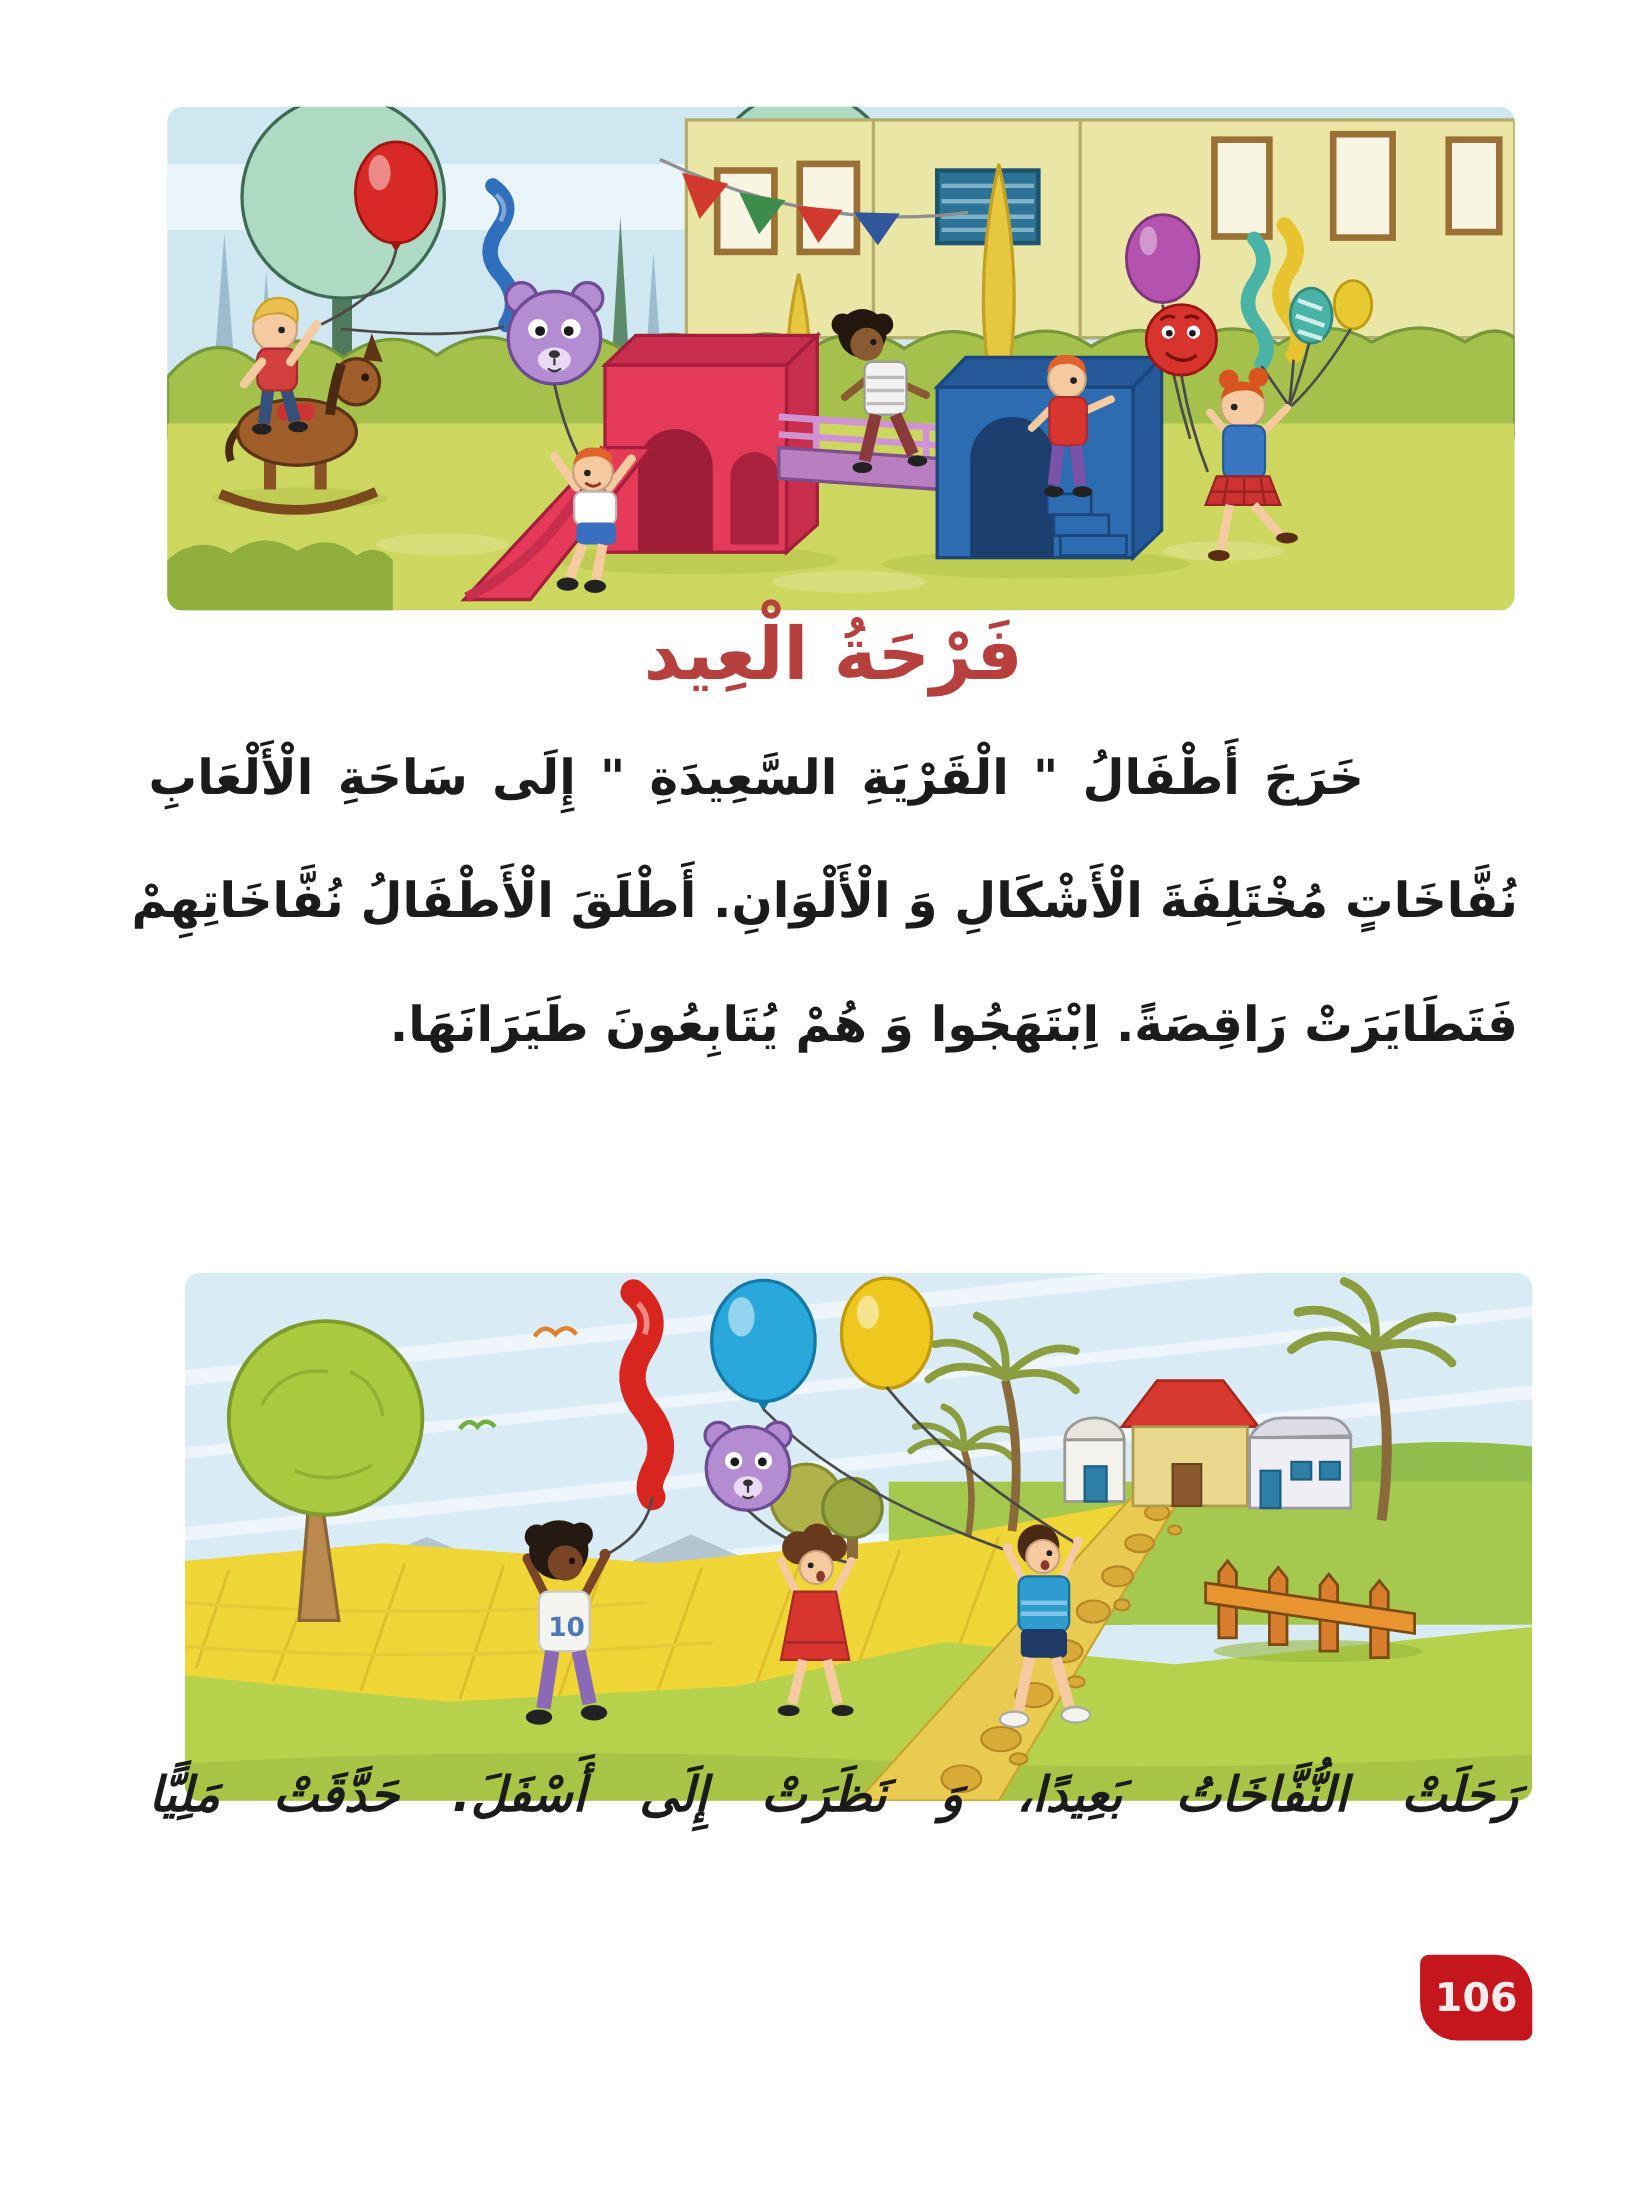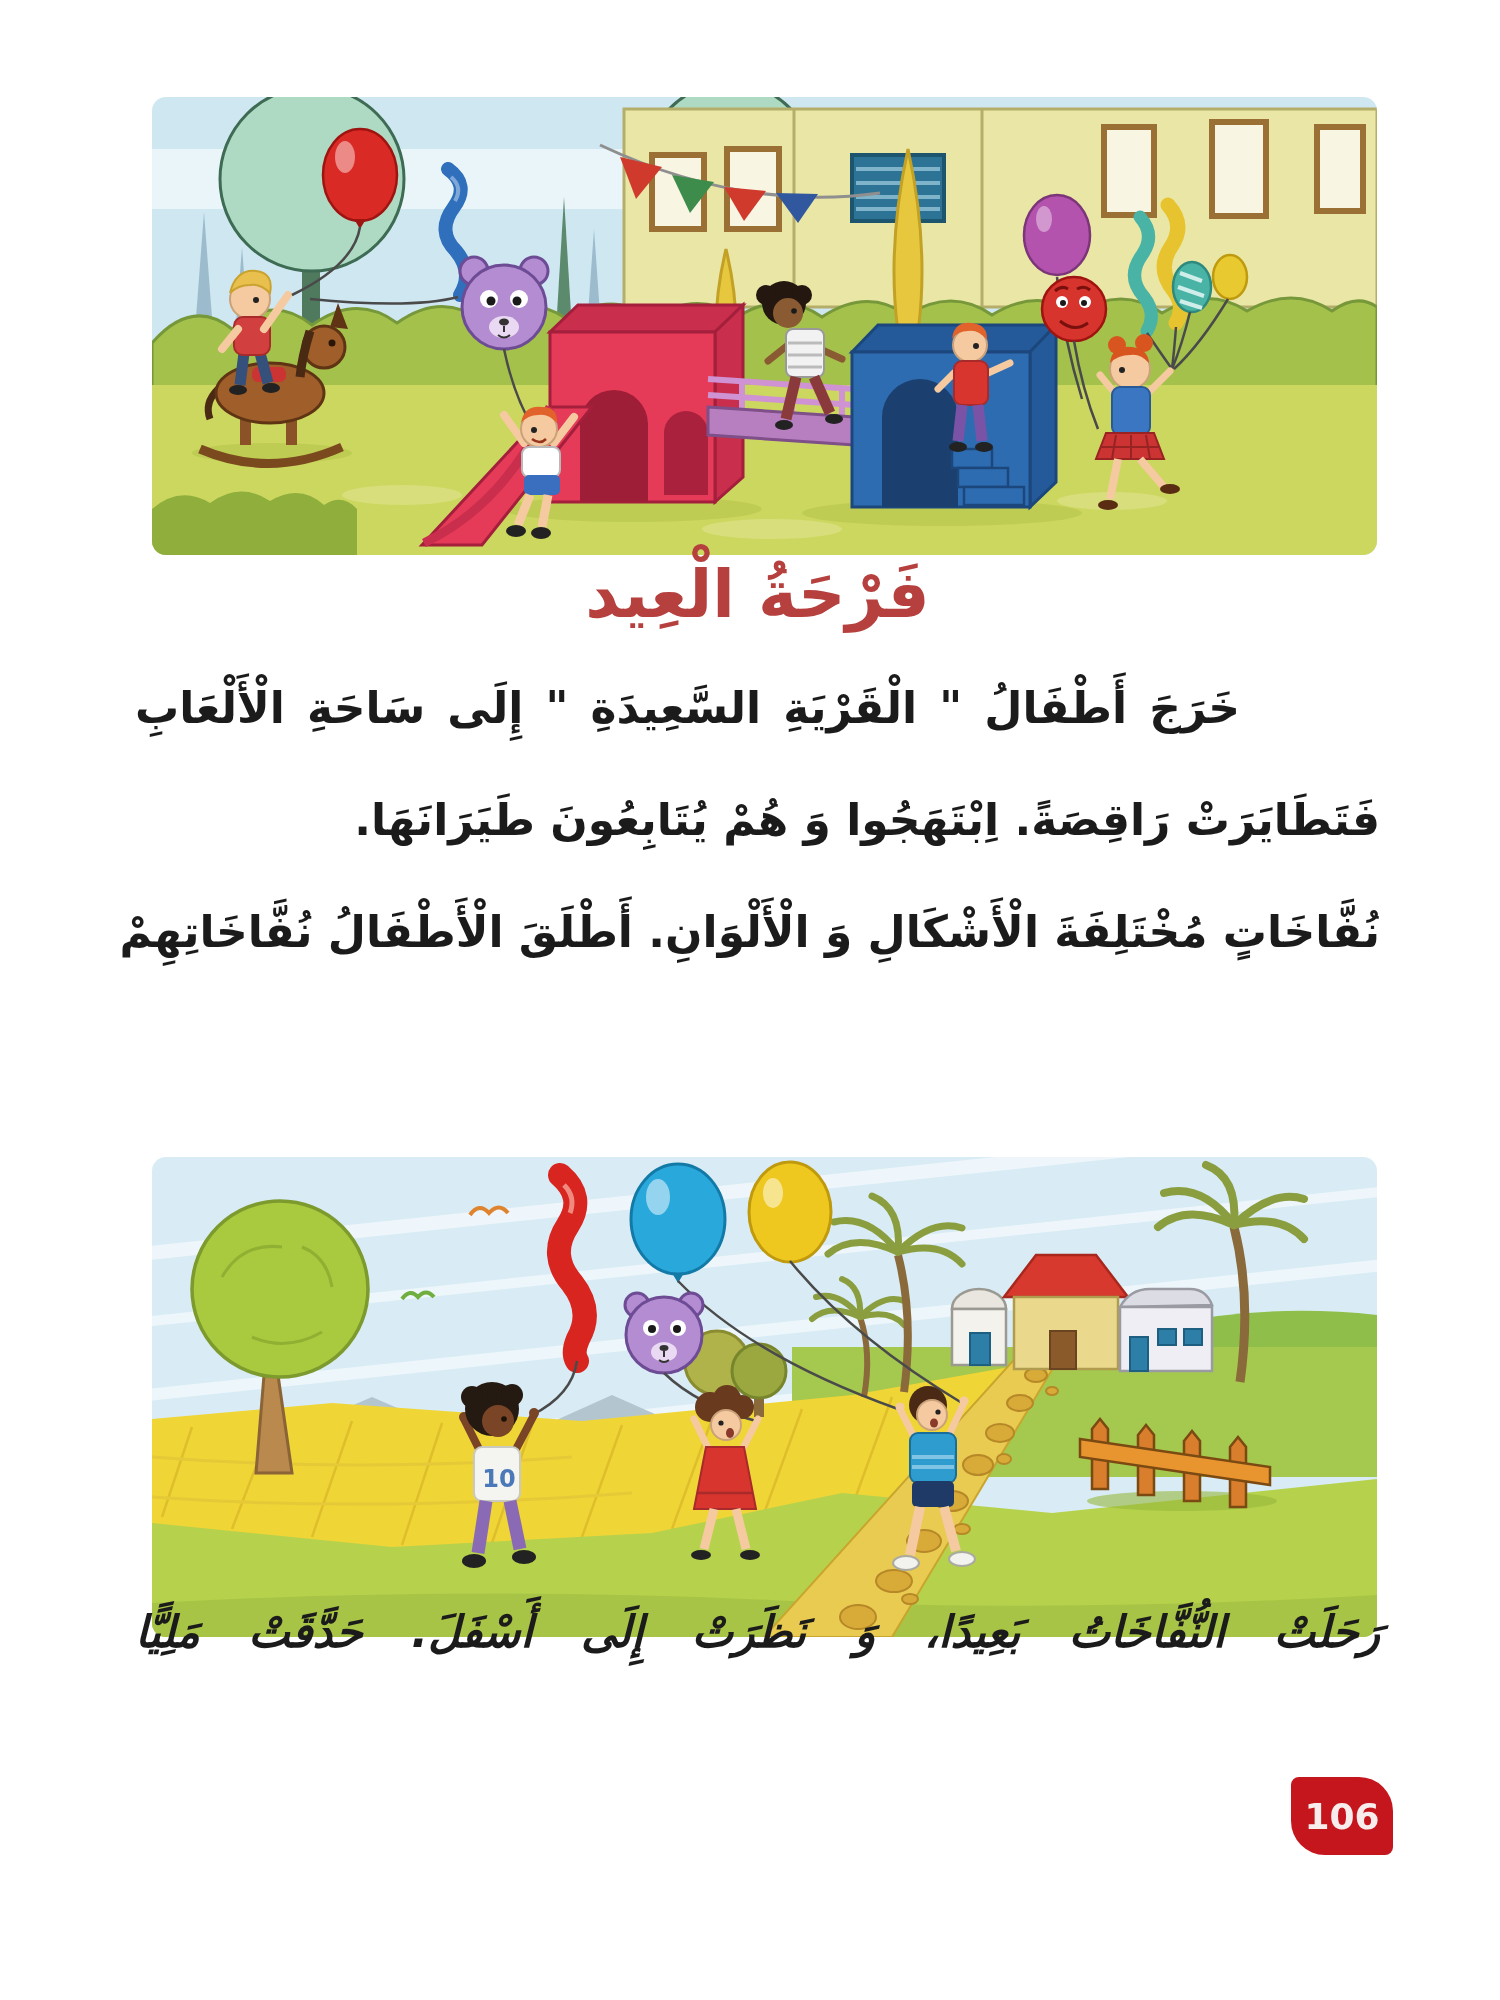--- a/index.html
+++ b/index.html
@@ -4,21 +4,21 @@
 <style>
   html,body{margin:0;padding:0;}
   body{
     width:1500px;height:2000px;background:#ffffff;
     font-family:"DejaVu Sans", sans-serif;position:relative;overflow:hidden;
   }
   .page{position:relative;width:1500px;height:2000px;background:#ffffff;}
   .figure{position:absolute;left:152px;width:1225px;}
   .figure svg{display:block;width:100%;height:100%;}
   #fig1{top:97px;height:458px;}
-  #fig2{top:1117px;height:560px;}
+  #fig2{top:1117px;height:560px;margin-left:16px;}
   .story-title{
     position:absolute;left:135px;top:544px;width:1245px;height:102px;
     line-height:102px;text-align:center;direction:rtl;
     font-size:66px;font-weight:bold;
   }
   .para{position:absolute;left:135px;width:1245px;}
   #para1{top:652px;}
   #para2{top:1576px;font-style:italic;}
   .story-line{
     direction:rtl;height:112px;line-height:112px;
@@ -286,22 +286,22 @@
           <ellipse cx="1018" cy="392" rx="10" ry="5" fill="#5a2d12"></ellipse>
         </g>
       </g>
     </svg>
   </div>
 
   <div class="story-title" style="color: rgb(181, 64, 62);">فَرْحَةُ الْعِيد</div>
 
   <div class="para" id="para1">
     <div class="story-line indent">خَرَجَ أَطْفَالُ " الْقَرْيَةِ السَّعِيدَةِ " إِلَى سَاحَةِ الْأَلْعَابِ</div>
+    <div class="story-line">نُفَّاخَاتٍ مُخْتَلِفَةَ الْأَشْكَالِ وَ الْأَلْوَانِ. أَطْلَقَ الْأَطْفَالُ نُفَّاخَاتِهِمْ</div>
     <div class="story-line endline">فَتَطَايَرَتْ رَاقِصَةً. اِبْتَهَجُوا وَ هُمْ يُتَابِعُونَ  طَيَرَانَهَا.</div>
-    <div class="story-line">نُفَّاخَاتٍ مُخْتَلِفَةَ الْأَشْكَالِ وَ الْأَلْوَانِ. أَطْلَقَ الْأَطْفَالُ نُفَّاخَاتِهِمْ</div>
   </div>
 
   <div class="figure" id="fig2">
     <svg viewBox="0 0 1225 480" role="img" aria-label="نفاخات تطير في السماء وأطفال يتابعونها في الحقول">
       <defs>
           <clipPath id="clip2">
             <rect width="1225" height="480" rx="14"></rect>
           </clipPath>
         </defs>
       <g clip-path="url(#clip2)">

